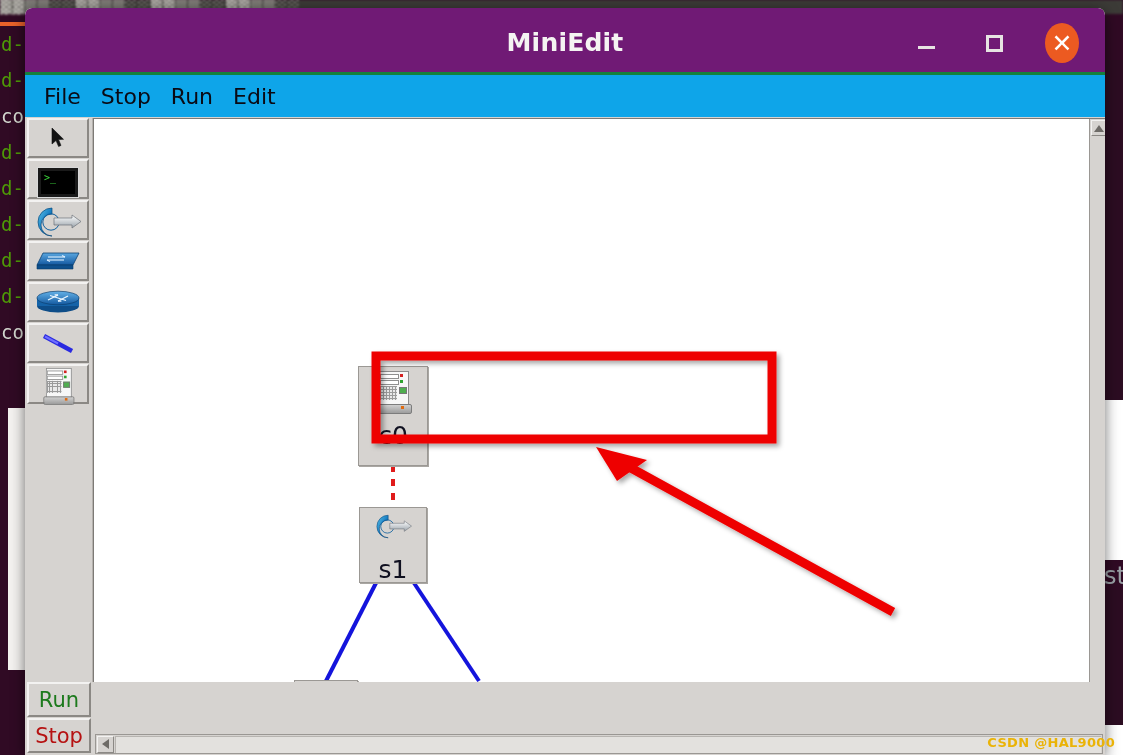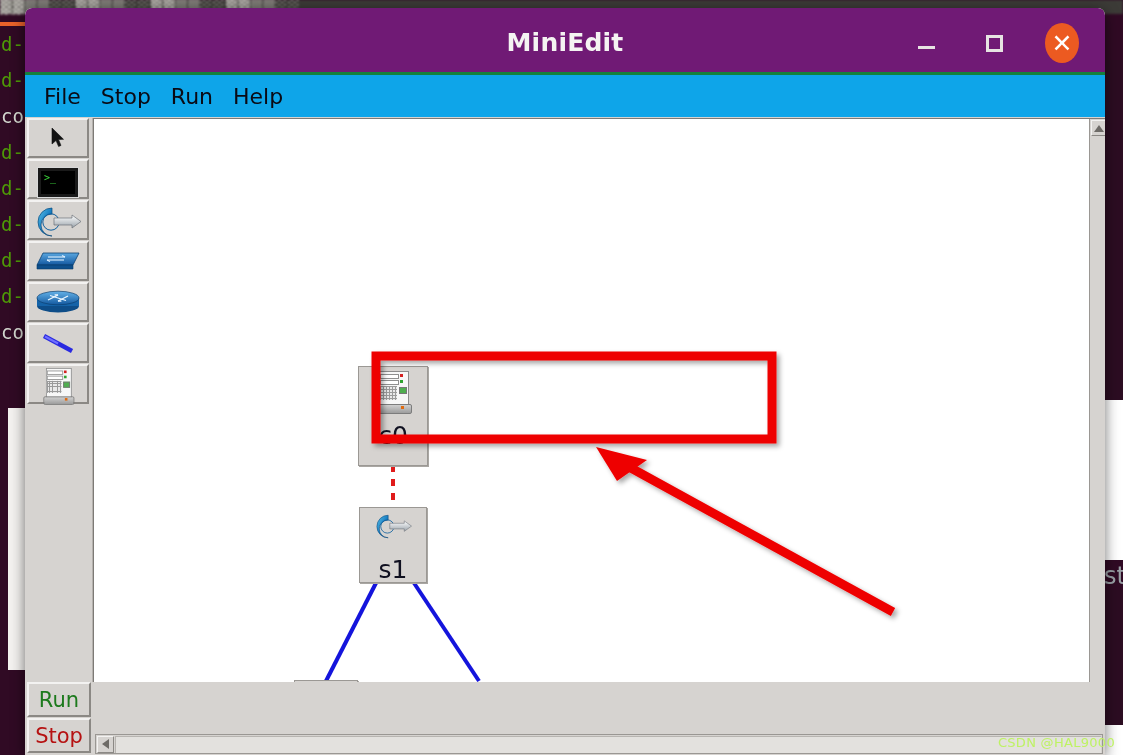--- a/index.html
+++ b/index.html
@@ -327,24 +327,25 @@
   }
   .hscroll .trough {
     flex: 1; height: 16px; margin: 0 1px;
     background: #e3e1de;
     border-top: 1px solid #b7b4b0; border-left: 1px solid #b7b4b0;
   }
 
   
   .watermark {
     position: absolute; right: 8px; bottom: 5px;
-    font-size: 13px; color: #bef264;
+    font-size: 13px; color: #eab308;
     font-family: "DejaVu Sans", sans-serif;
     z-index: 70;
     letter-spacing: 0.3px;
+    font-weight: bold;
   }
 </style>
 </head>
 <body>
 
 <div id="desktop-bg">
   <div class="bg-topbar">
     <div class="bg-topbar-text">▓▓▒▒░░▓▓▒▒░░▓▓▒▒░░▓▓▒▒░░</div>
   </div>
   <div class="bg-orange-line"></div>
@@ -380,21 +381,21 @@
     </div>
     <div class="win-btn win-close">
       <span class="circ">✕</span>
     </div>
   </div>
 
   <div class="menubar">
     <div class="menubar-item">File</div>
     <div class="menubar-item">Stop</div>
     <div class="menubar-item">Run</div>
-    <div class="menubar-item">Help</div>
+    <div class="menubar-item">Edit</div>
   </div>
 
   <div class="work-area">
 
     <div class="sidebar">
 
       <div class="tool-btn first">
         <svg class="cursor-glyph" viewBox="0 0 16 22">
           <polygon points="2,1 2,17 6,13.5 8.6,19.5 11,18.4 8.5,12.6 13.5,12.3" fill="#111" stroke="#111" stroke-width="0.6"></polygon>
         </svg>

